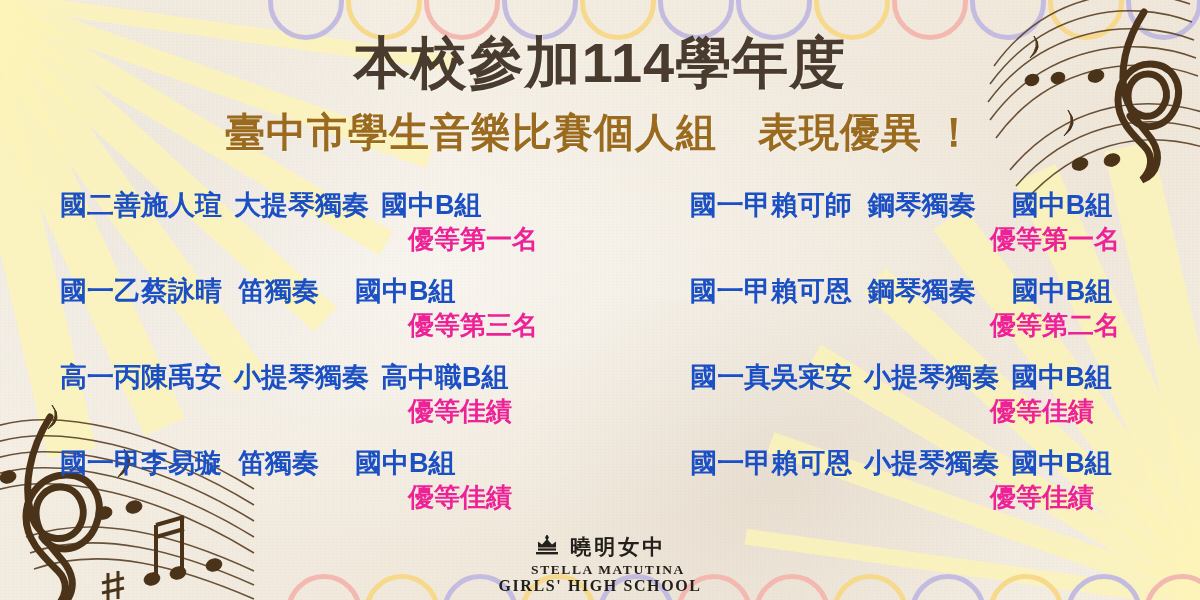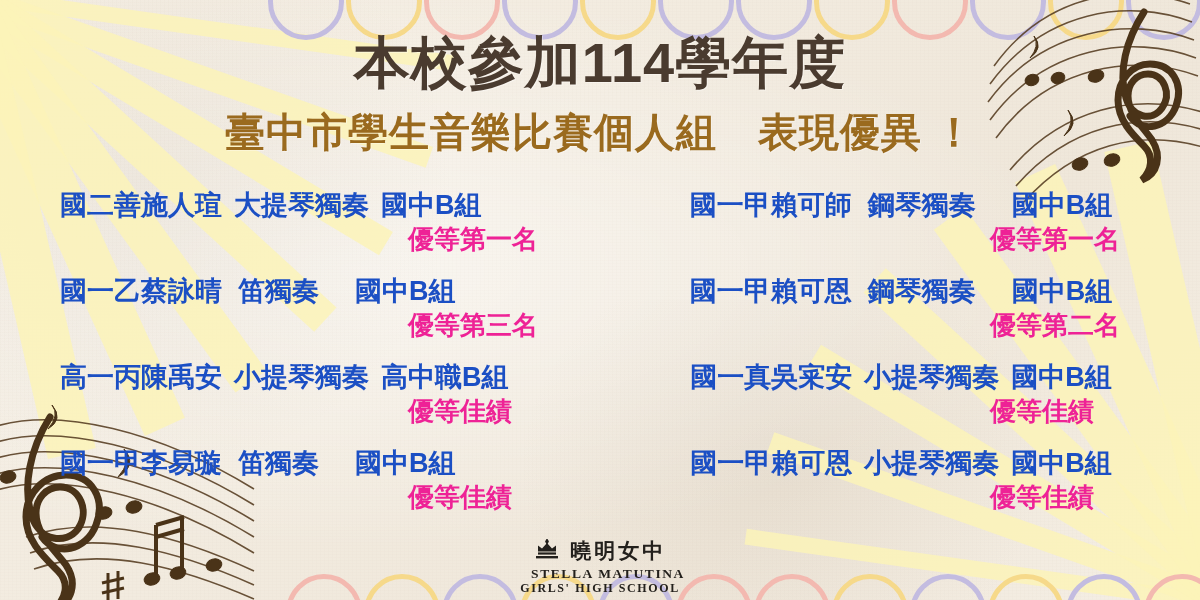--- a/index.html
+++ b/index.html
@@ -101,21 +101,21 @@
     display:inline-block;vertical-align:middle;
   }
   #school-logo .crest{
     display:inline-block;vertical-align:middle;margin-right:6px;
   }
   #school-logo .en1{
     font-size:13.5px;letter-spacing:1.6px;margin-top:3px;
     font-family:"Liberation Serif","DejaVu Serif",serif;font-weight:bold;margin-left:16px;
   }
   #school-logo .en2{
-    font-size:12px;letter-spacing:1.6px;margin-top:2px;
+    font-size:16px;letter-spacing:1.6px;margin-top:2px;
     font-family:"Liberation Serif","DejaVu Serif",serif;font-weight:bold;
   }
 </style>
 </head>
 <body>
 
 <div id="poster">
 
   <div class="grain"></div>
   <div class="soft-shadow"></div>

